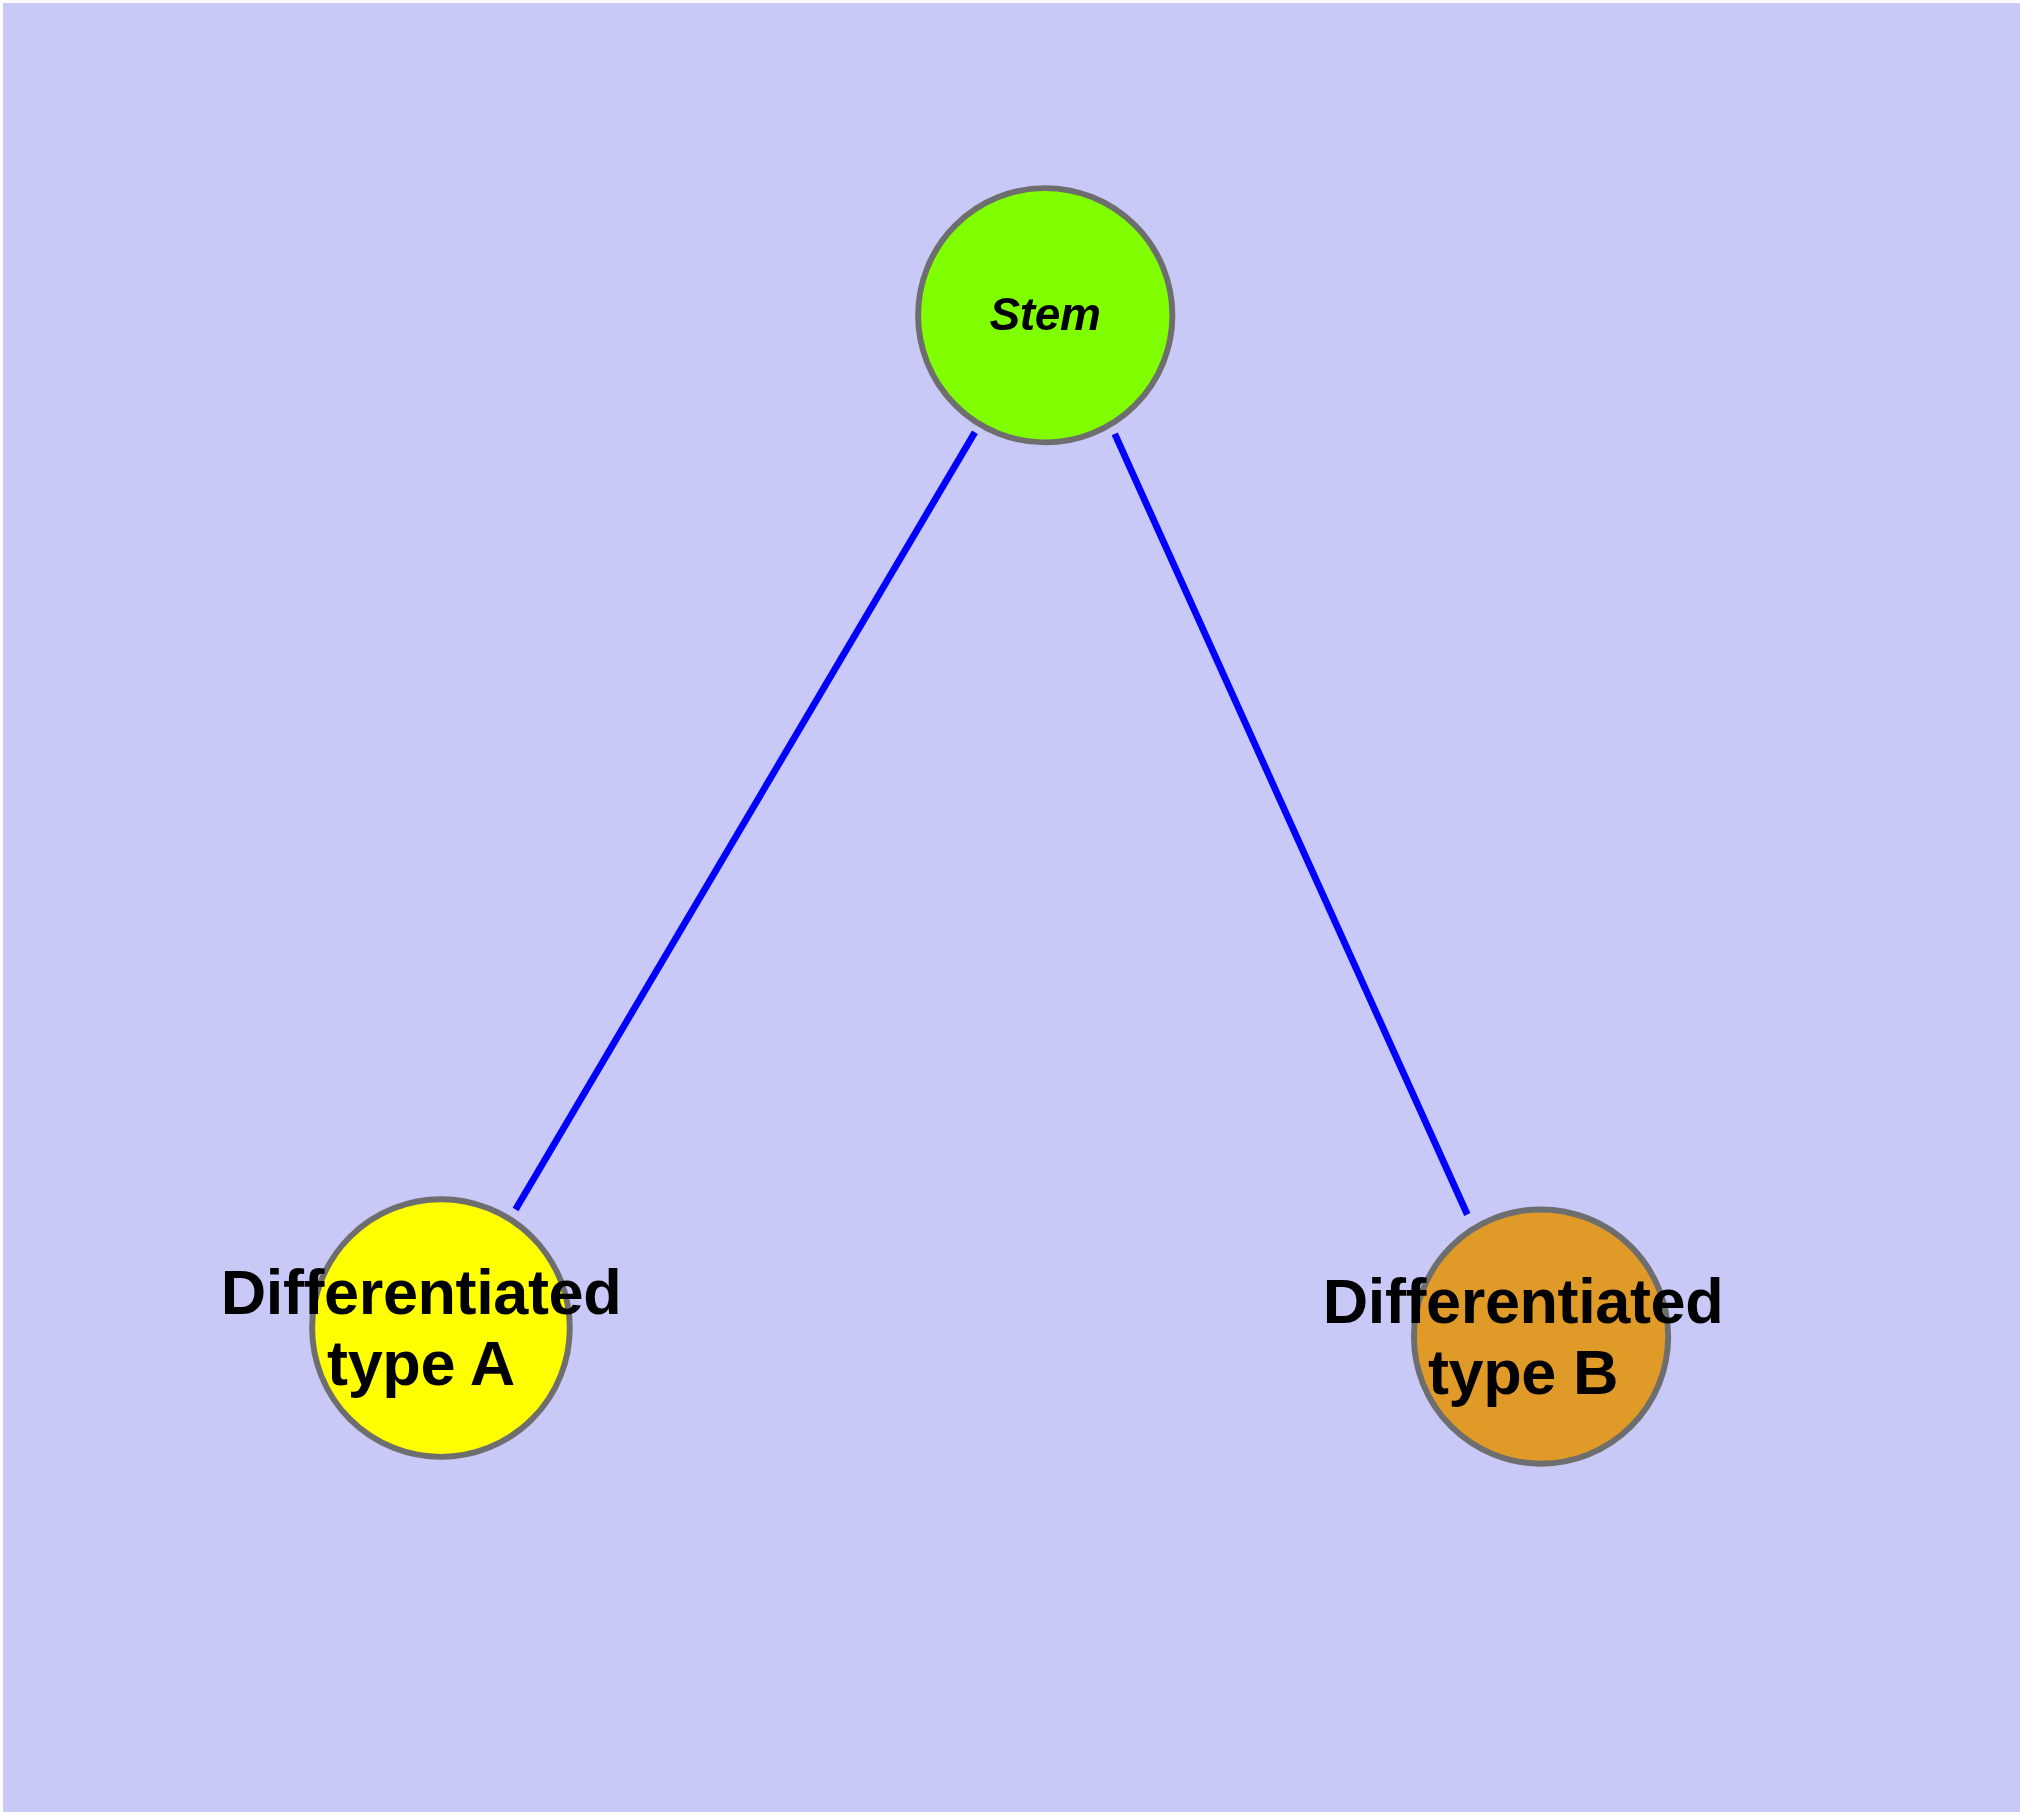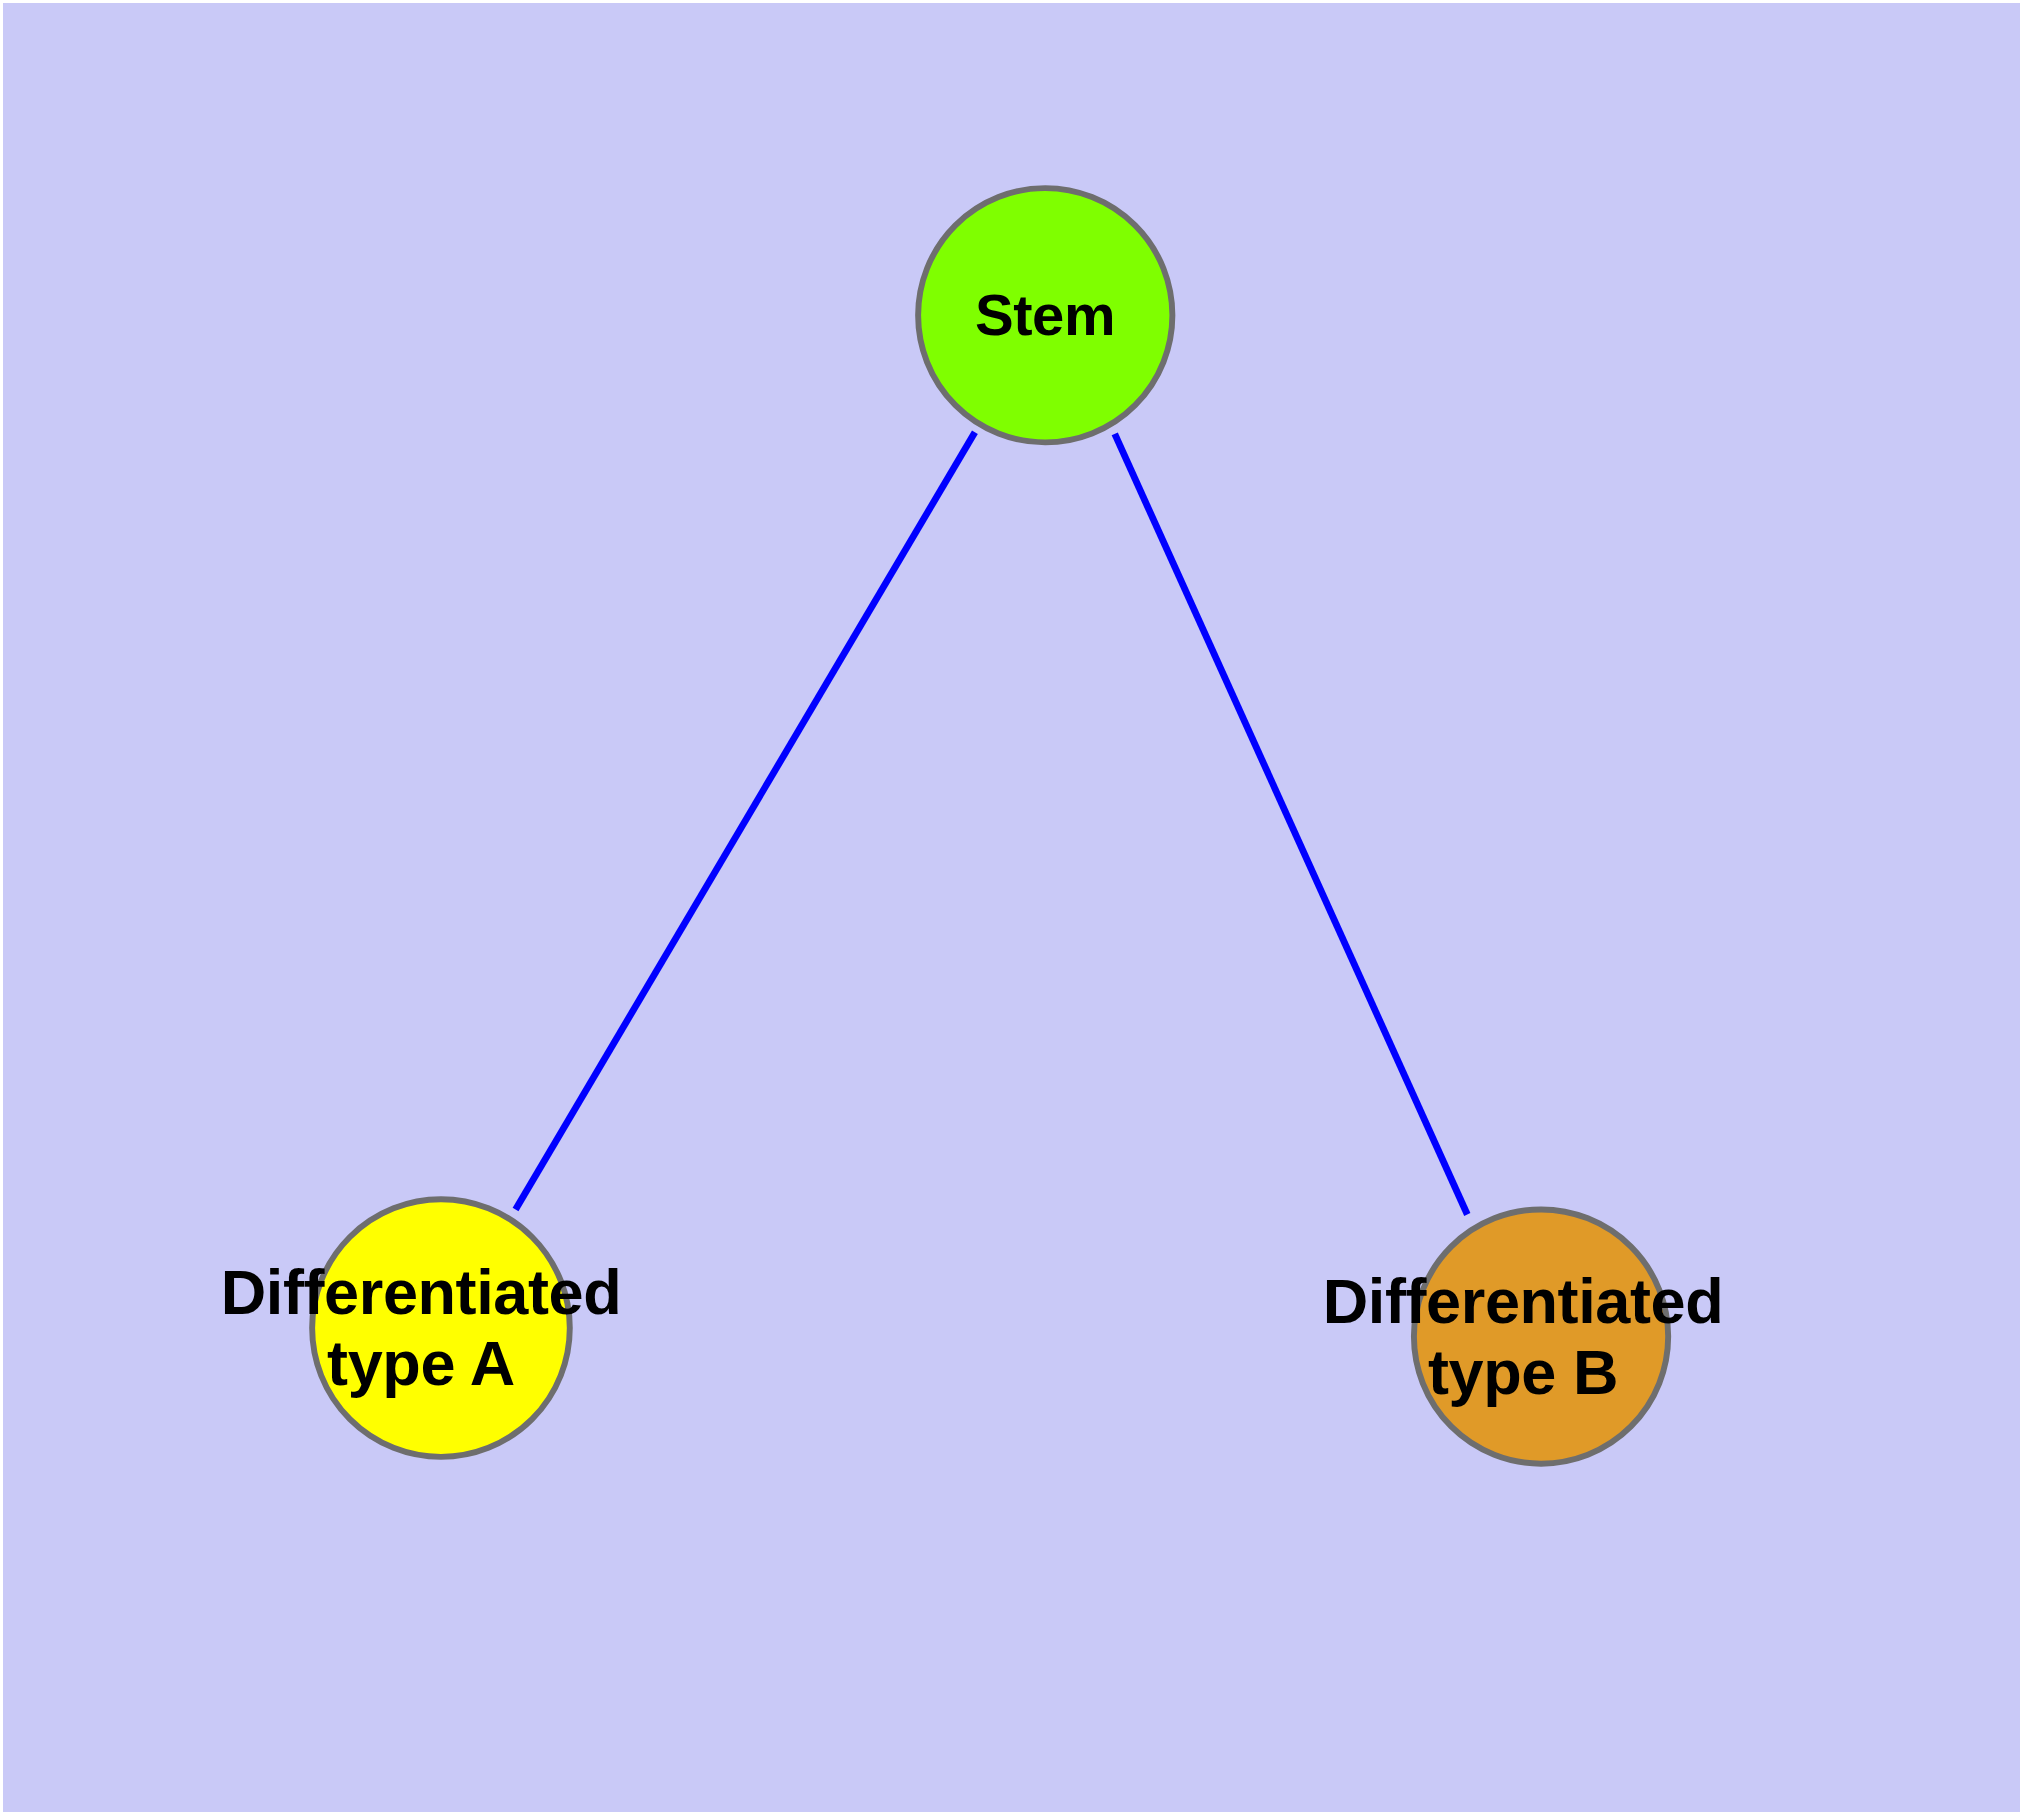--- a/index.html
+++ b/index.html
@@ -46,24 +46,25 @@
     position: absolute;
     color: #000000;
     font-weight: bold;
     text-align: center;
     white-space: pre;
     line-height: 1.12;
     letter-spacing: -0.4px;
     pointer-events: none;
   }
   #label-stem {
-    font-size: 58px;
+    font-size: 46px;
     left: 1045px;
     top: 315px;
     transform: translate(-50%, -50%);
+    font-style: italic;
   }
   #label-type-a {
     font-size: 63px;
     left: 421px;
     top: 1328px;
     transform: translate(-50%, -50%);
   }
   #label-type-b {
     font-size: 63px;
     left: 1523px;

